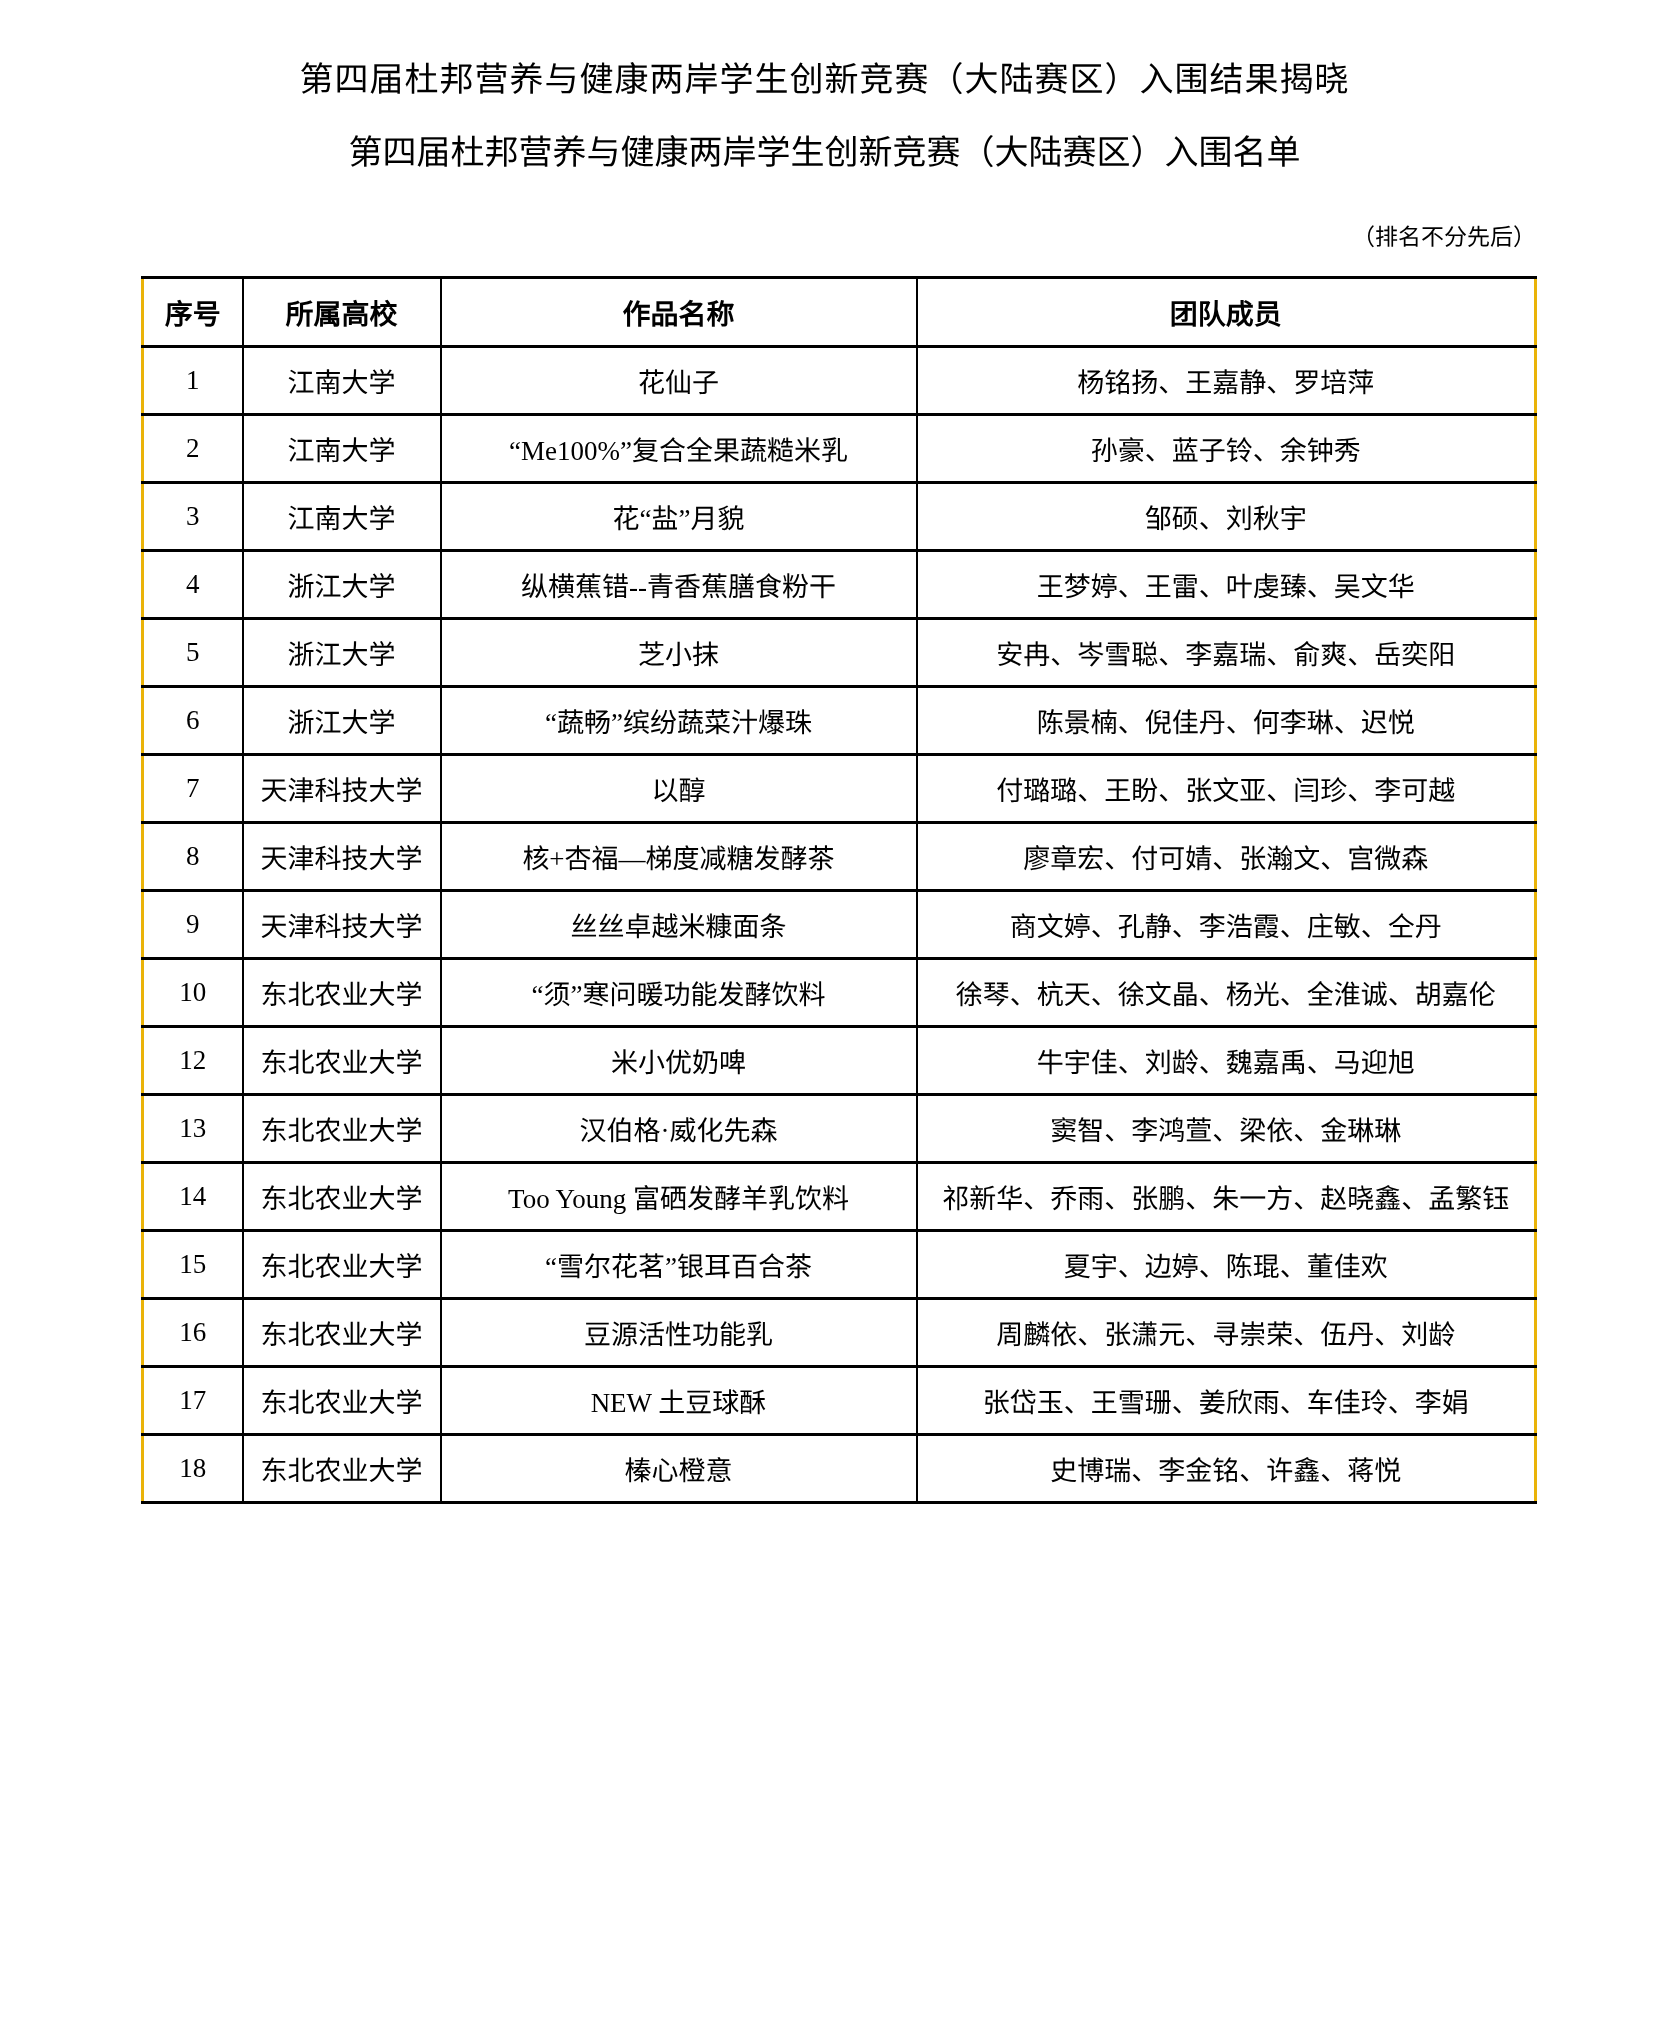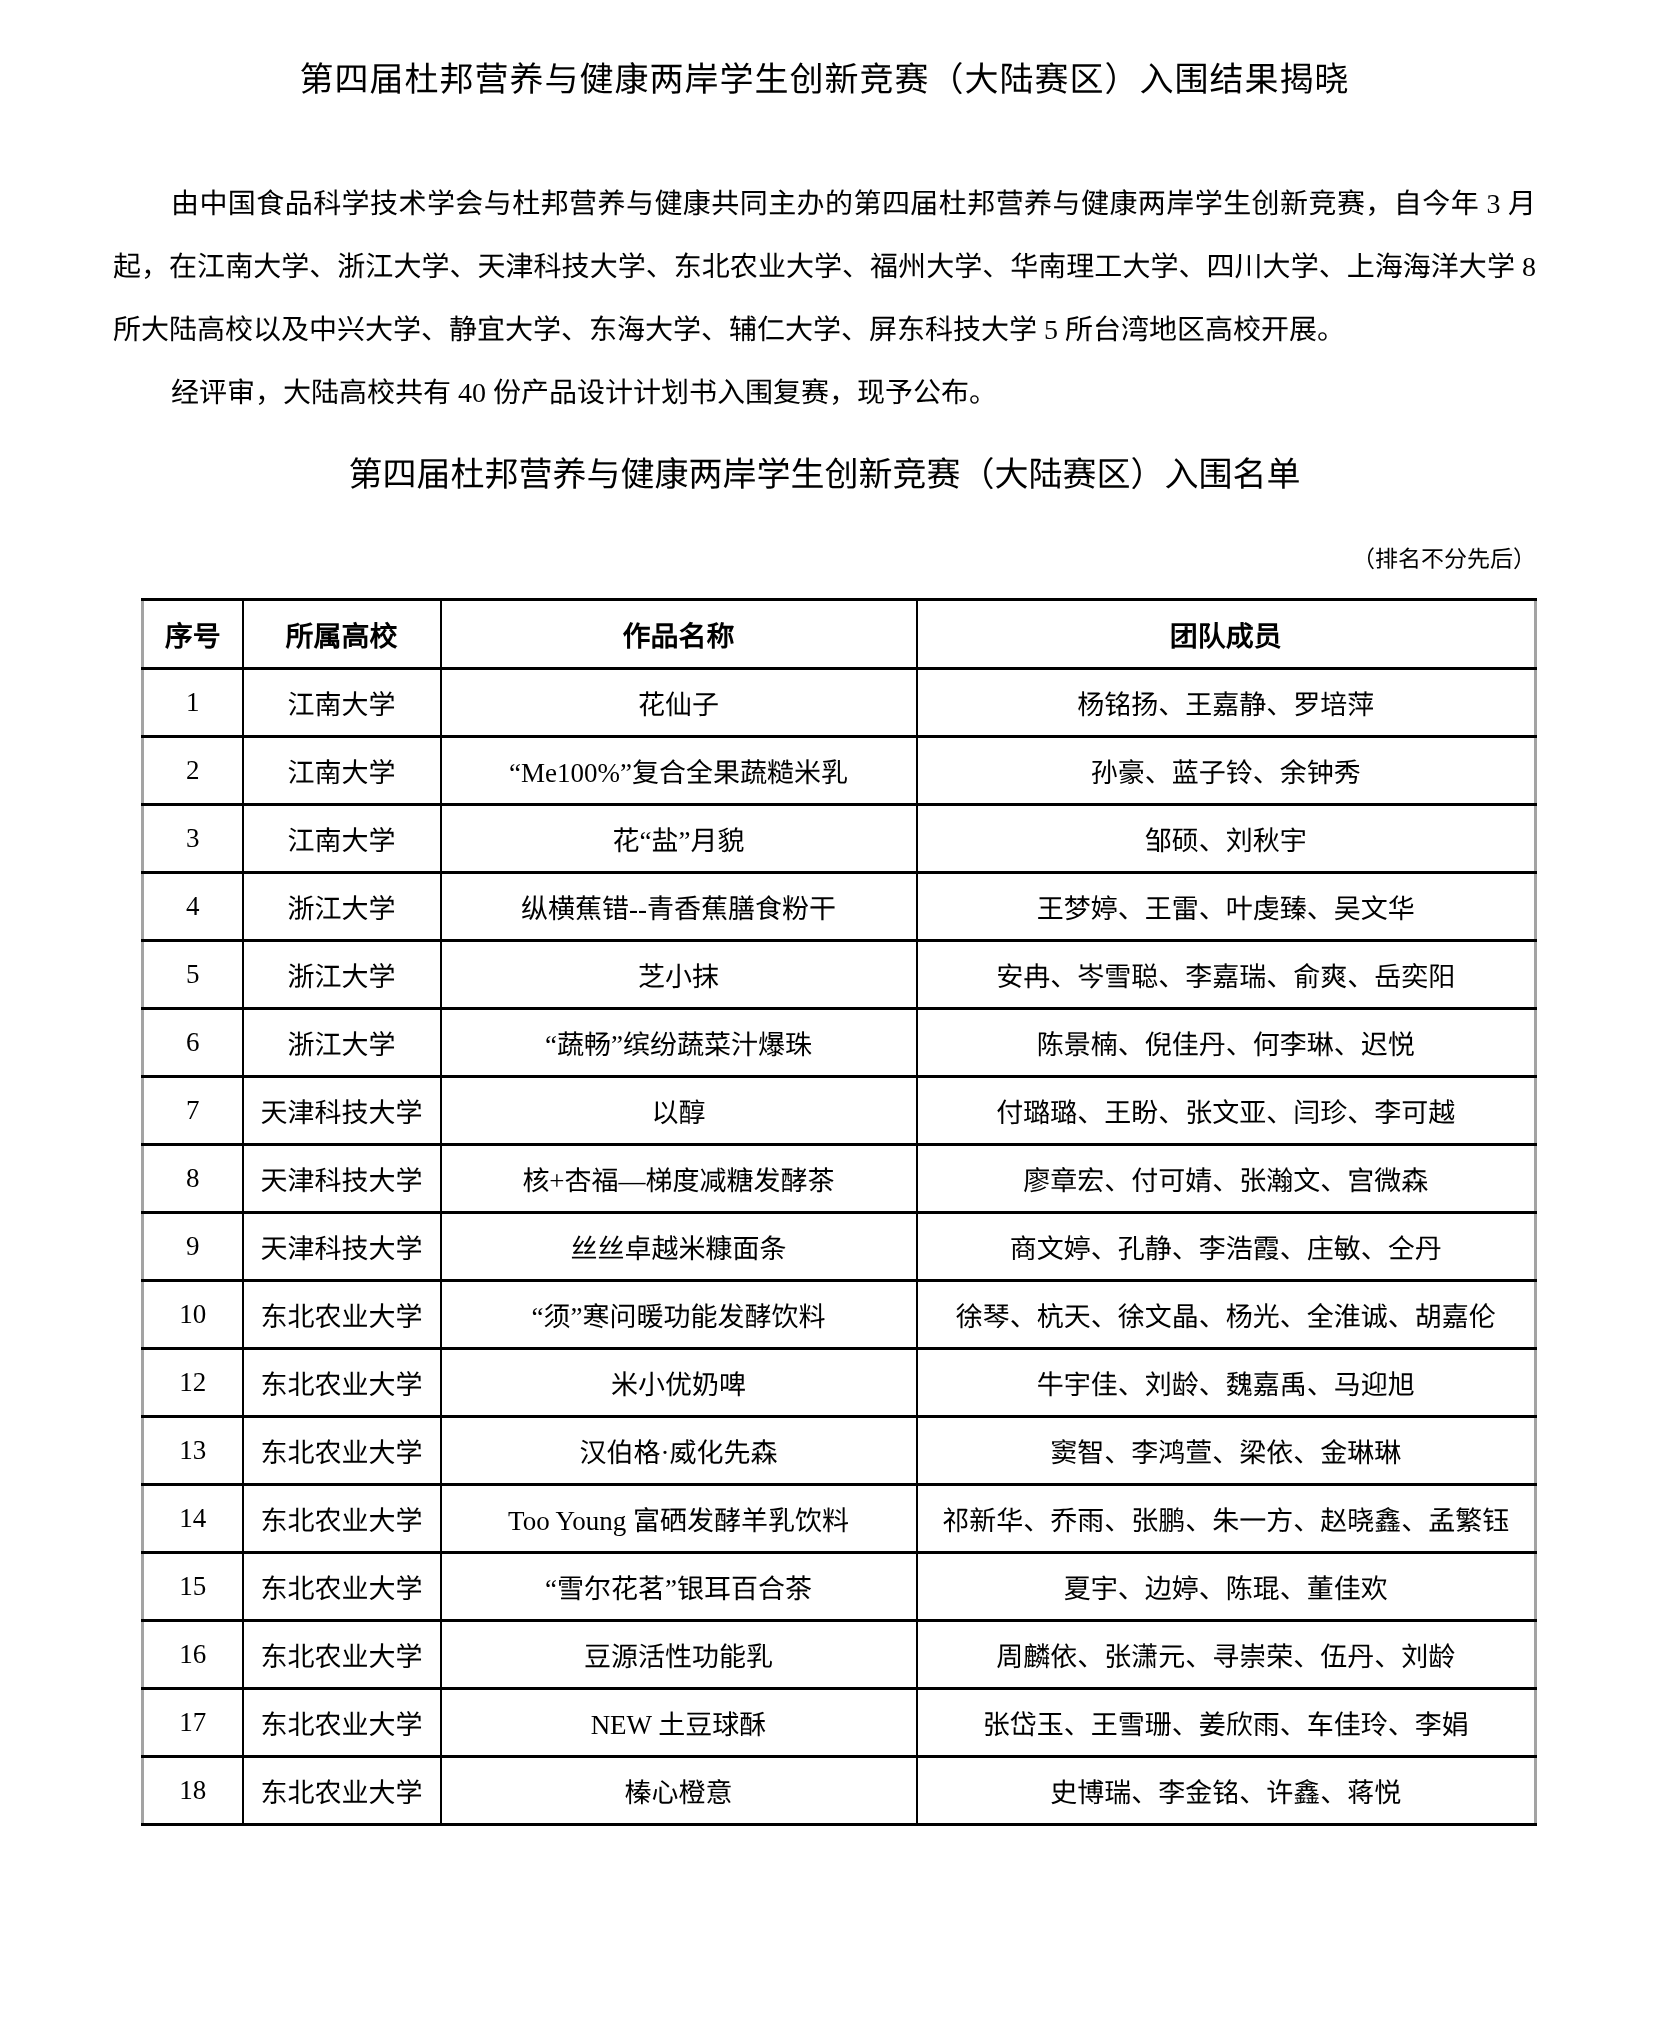--- a/index.html
+++ b/index.html
@@ -62,43 +62,39 @@
     border-right: 2px solid #000;
     border-top: 3px solid #000;
     border-bottom: 3px solid #000;
     text-align: center;
     vertical-align: middle;
     padding: 0 6px;
     overflow: hidden;
     white-space: nowrap;
   }
   table.results {
-    border: 3px solid #a3a3a3;
+    border: 3px solid #eab308;
   }
   table.results th {
     height: 66px;
     font-size: 28px;
     font-weight: bold;
   }
   table.results td {
     height: 65px;
     font-weight: normal;
   }
 </style>
 </head>
 <body>
 
 <div class="page">
 
   <h1 class="doc-title">第四届杜邦营养与健康两岸学生创新竞赛（大陆赛区）入围结果揭晓</h1>
 
-  <div class="body-text">
-    <p>由中国食品科学技术学会与杜邦营养与健康共同主办的第四届杜邦营养与健康两岸学生创新竞赛，自今年 3 月起，在江南大学、浙江大学、天津科技大学、东北农业大学、福州大学、华南理工大学、四川大学、上海海洋大学 8 所大陆高校以及中兴大学、静宜大学、东海大学、辅仁大学、屏东科技大学 5 所台湾地区高校开展。</p>
-    <p>经评审，大陆高校共有 40 份产品设计计划书入围复赛，现予公布。</p>
-  </div>
 
   <h2 class="list-title">第四届杜邦营养与健康两岸学生创新竞赛（大陆赛区）入围名单</h2>
 
   <div class="rank-note">（排名不分先后）</div>
 
   <table class="results">
     <colgroup>
       <col style="width:100px">
       <col style="width:198px">
       <col style="width:476px">

